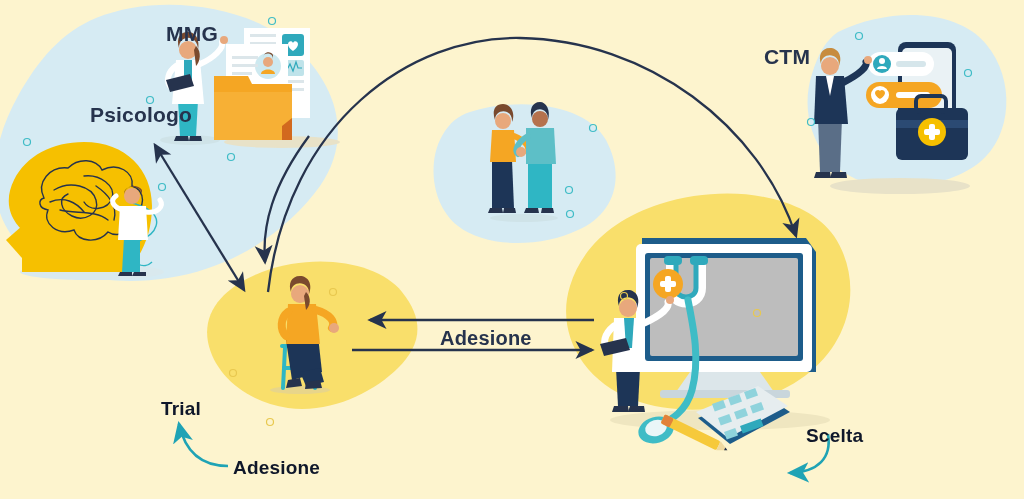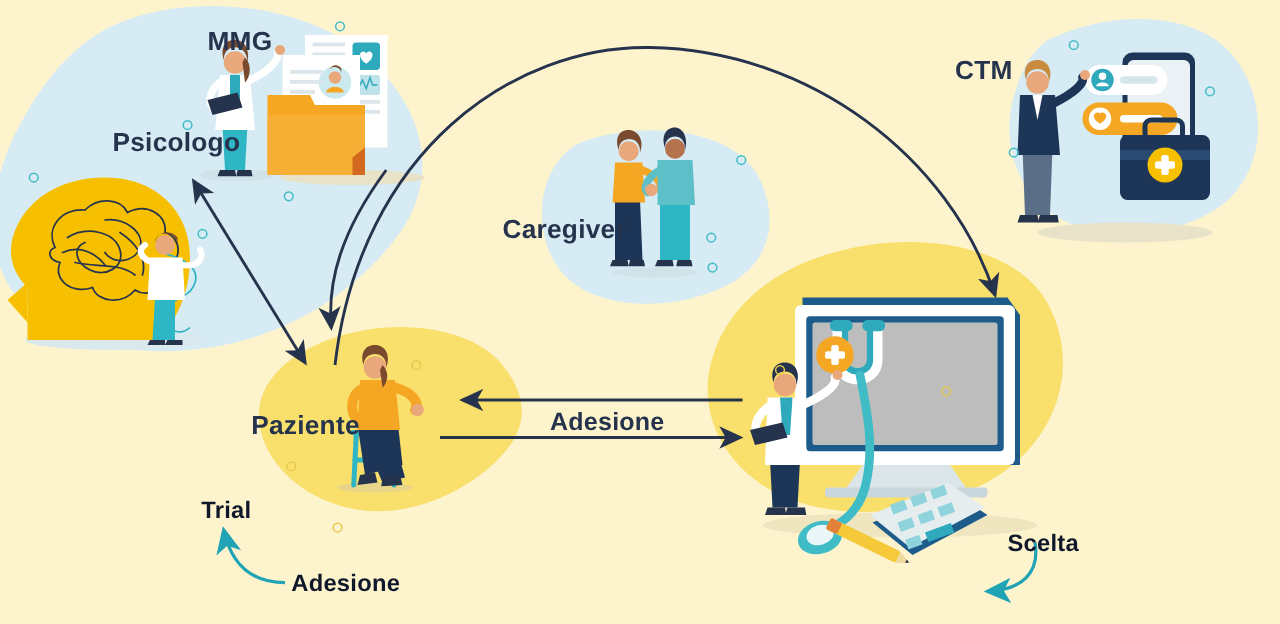--- a/index.html
+++ b/index.html
@@ -302,22 +302,20 @@
 
     <path d="M352,350 L592,350" fill="none" stroke="#26334D" stroke-width="2.3" marker-end="url(#headNavy)"></path>
 
     <path d="M228,466 C206,466 186,456 179,424" fill="none" stroke="#1FA3B5" stroke-width="2.6" marker-end="url(#headTeal)"></path>
 
     <path d="M828,434 C832,458 818,472 790,473" fill="none" stroke="#1FA3B5" stroke-width="2.6" marker-end="url(#headTeal)"></path>
   </svg>
 
   <div class="lbl dark s22" style="left:42px;top:103px;margin-left:48px;">Psicologo</div>
   <div class="lbl dark s22" style="left:166px;top:22px;">MMG</div>
-  <div class="lbl dark s22" style="left:402px;top:172px;">Caregiver</div>
   <div class="lbl dark s22" style="left:764px;top:45px;">CTM</div>
-  <div class="lbl dark s22" style="left:201px;top:329px;">Paziente</div>
 
   <div class="lbl dark s20" style="left:440px;top:327px;">Adesione</div>
   <div class="lbl teal s19" style="left:161px;top:398px;">Trial</div>
   <div class="lbl teal s19" style="left:233px;top:457px;">Adesione</div>
   <div class="lbl teal s19" style="left:806px;top:425px;">Scelta</div>
 
 </div>
 
 </body></html>

